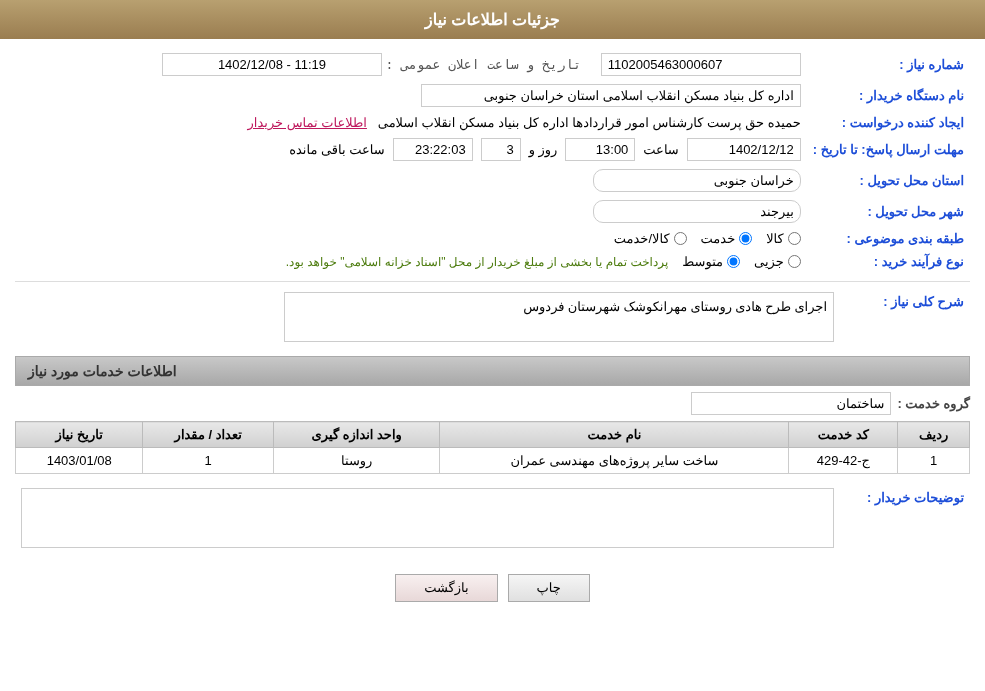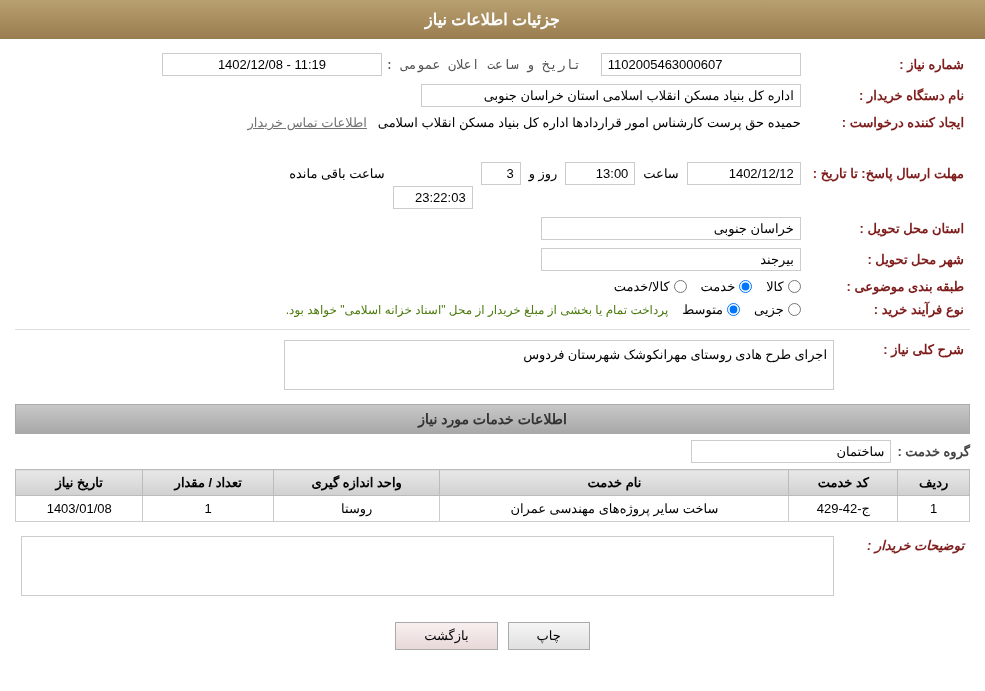--- a/index.html
+++ b/index.html
@@ -32,21 +32,21 @@
       width: 100%;
       border-collapse: collapse;
       margin-bottom: 8px;
     }
     .info-table td {
       padding: 4px 6px;
       vertical-align: middle;
       font-size: 13px;
     }
     .label-col {
-      color: #7f1d1d;
+      color: #1d4ed8;
       text-align: right;
       white-space: nowrap;
       font-weight: bold;
       width: 130px;
     }
     .value-col {
       text-align: right;
     }
     .input-box {
       border: 1px solid #ccc;
@@ -55,50 +55,51 @@
       display: inline-block;
       min-height: 22px;
       font-size: 13px;
       font-family: Tahoma, Arial, sans-serif;
       direction: rtl;
     }
     .wide-input {
       width: 380px;
     }
     .medium-input {
-      width: 260px;
+      width: 208px;
+      border-radius: 10px;
     }
     .id-input {
       width: 200px;
       text-align: left;
       direction: ltr;
     }
     .date-input {
       width: 220px;
       direction: ltr;
       text-align: center;
     }
     .blue-link {
-      color: #737373;
+      color: #be185d;
       text-decoration: underline;
       cursor: pointer;
     }
     .time-row {
       display: flex;
       align-items: center;
       gap: 8px;
       direction: rtl;
     }
     .section-header {
       background: linear-gradient(to bottom, #c8c8c8, #a8a8a8);
       color: #333;
       font-weight: bold;
       font-size: 14px;
       padding: 6px 12px;
-      text-align: center;
+      text-align: left;
       margin: 10px 0 6px 0;
       border: 1px solid #aaa;
     }
     .radio-group {
       display: flex;
       gap: 14px;
       align-items: center;
       direction: rtl;
     }
     .radio-item {
@@ -227,21 +228,21 @@
 
       <tr>
         <td class="label-col">مهلت ارسال پاسخ: تا تاریخ :</td>
         <td class="value-col">
           <div class="time-row">
             <span class="input-box" style="width:114px;">1402/12/12</span>
             <span>ساعت</span>
             <span class="input-box" style="width:70px;">13:00</span>
             <span>روز و</span>
             <span class="input-box" style="width:40px;">3</span>
-            <span class="input-box" style="width:80px;margin-top:48px;">23:22:03</span>
+            <span class="input-box" style="width:80px;">23:22:03</span>
             <span>ساعت باقی مانده</span>
           </div>
         </td>
       </tr>
 
       <tr>
         <td class="label-col">استان محل تحویل :</td>
         <td class="value-col">
           <span class="input-box medium-input">خراسان جنوبی</span>
         </td>
@@ -329,21 +330,21 @@
             <td>1</td>
             <td>ج-42-429</td>
             <td>ساخت سایر پروژه‌های مهندسی عمران</td>
             <td>روستا</td>
             <td>1</td>
             <td>1403/01/08</td>
           </tr>
         </tbody>
     </table>
 
-    <table class="info-table" style="margin-top:10px;font-style:italic;">
+    <table class="info-table" style="margin-top:10px;">
       <tbody>
           <tr>
         <td class="label-col" style="vertical-align:top; padding-top:6px;">توضیحات خریدار :</td>
         <td class="value-col">
           <div class="buyer-notes-box" style="min-height:60px; padding:4px;"></div>
         </td>
       </tr>
     </tbody>
       </table>
 

